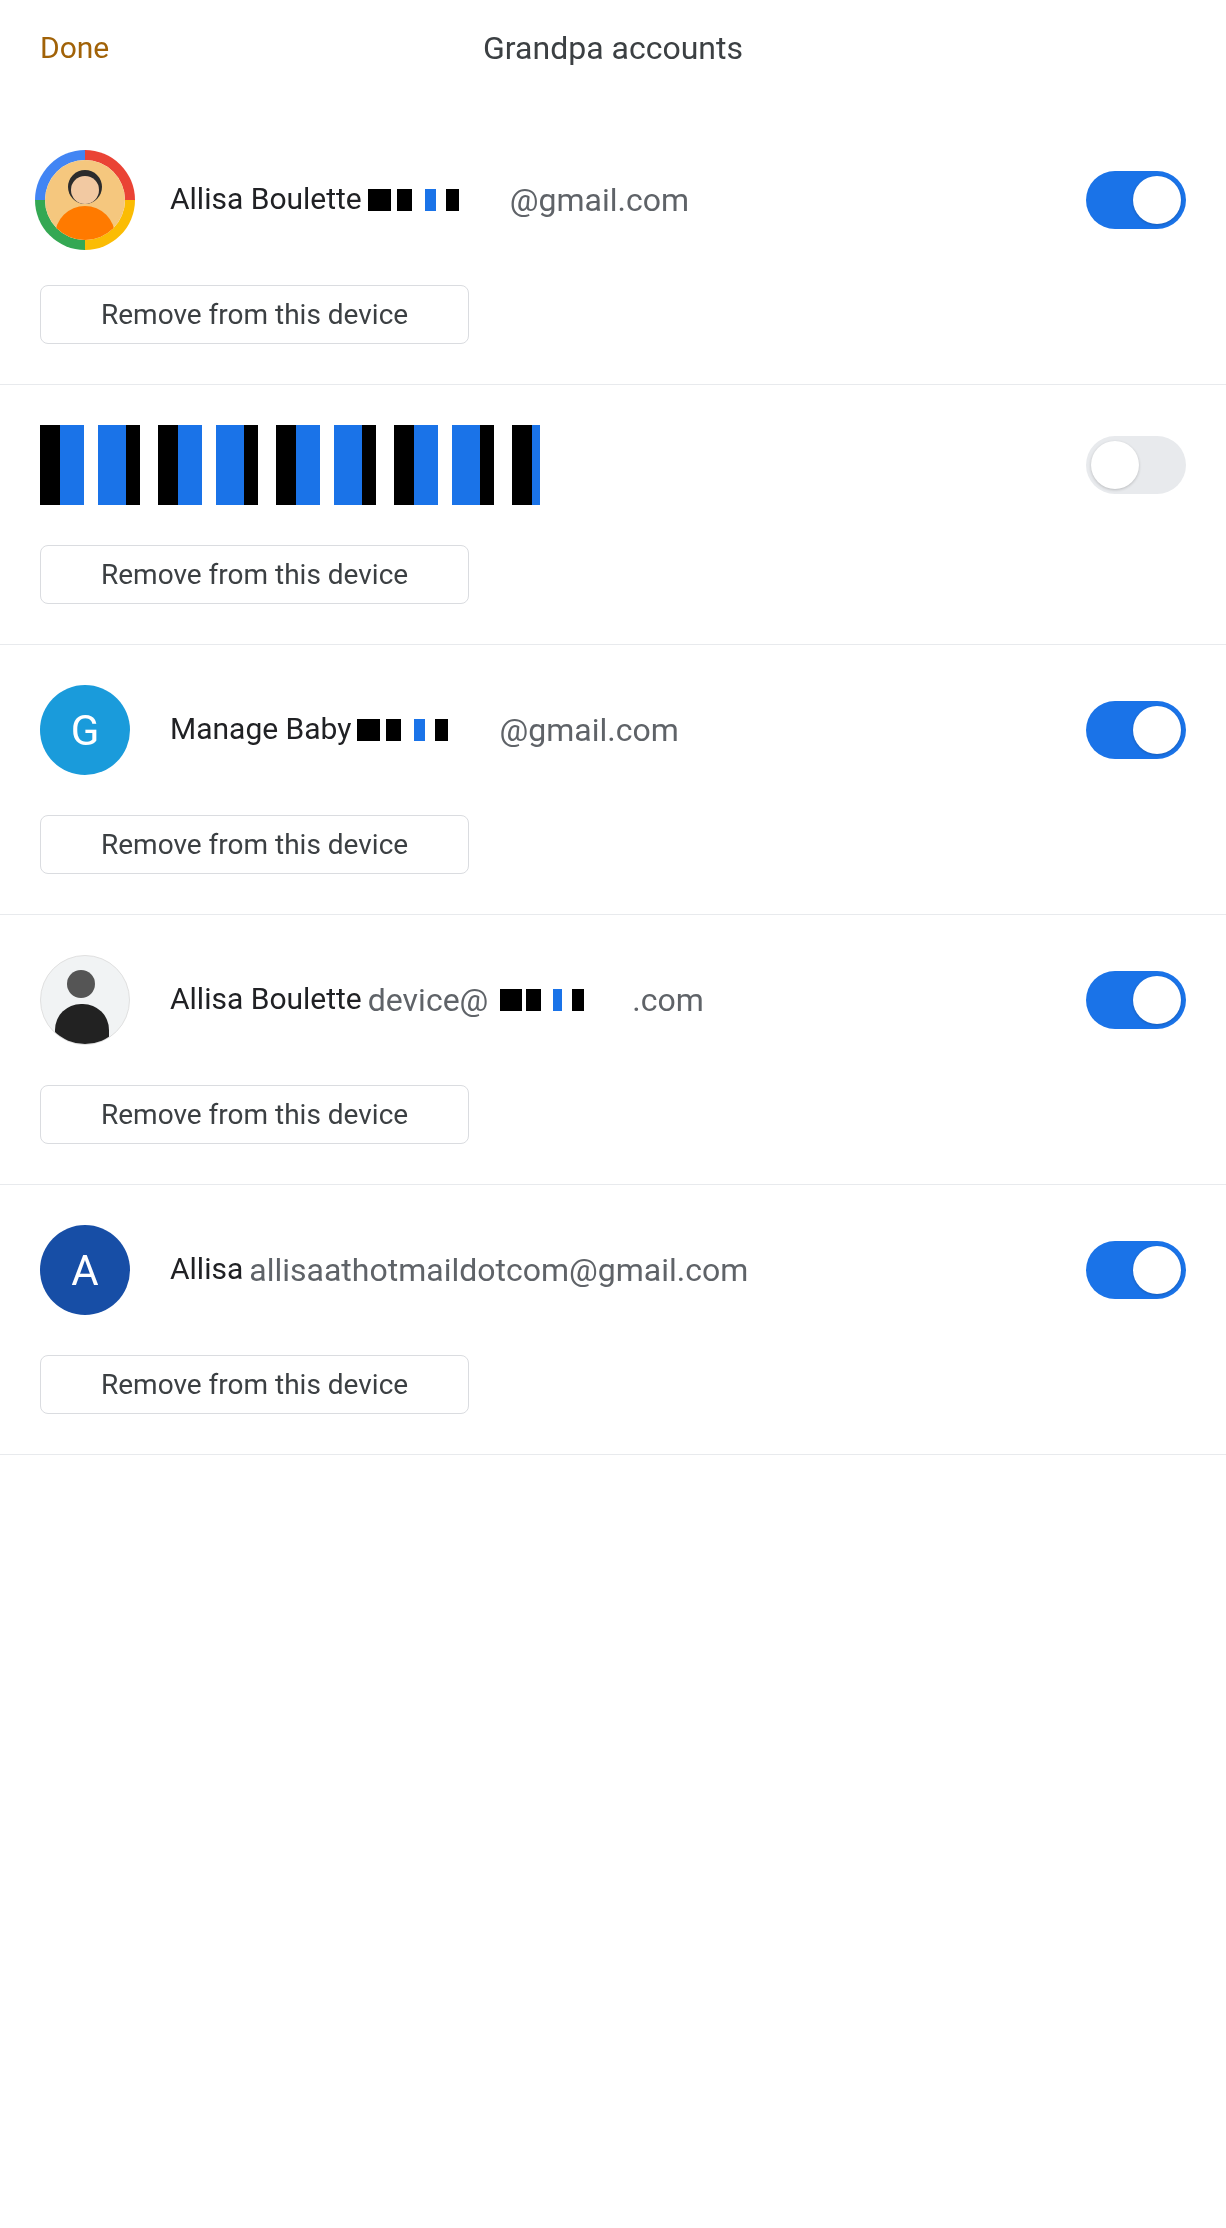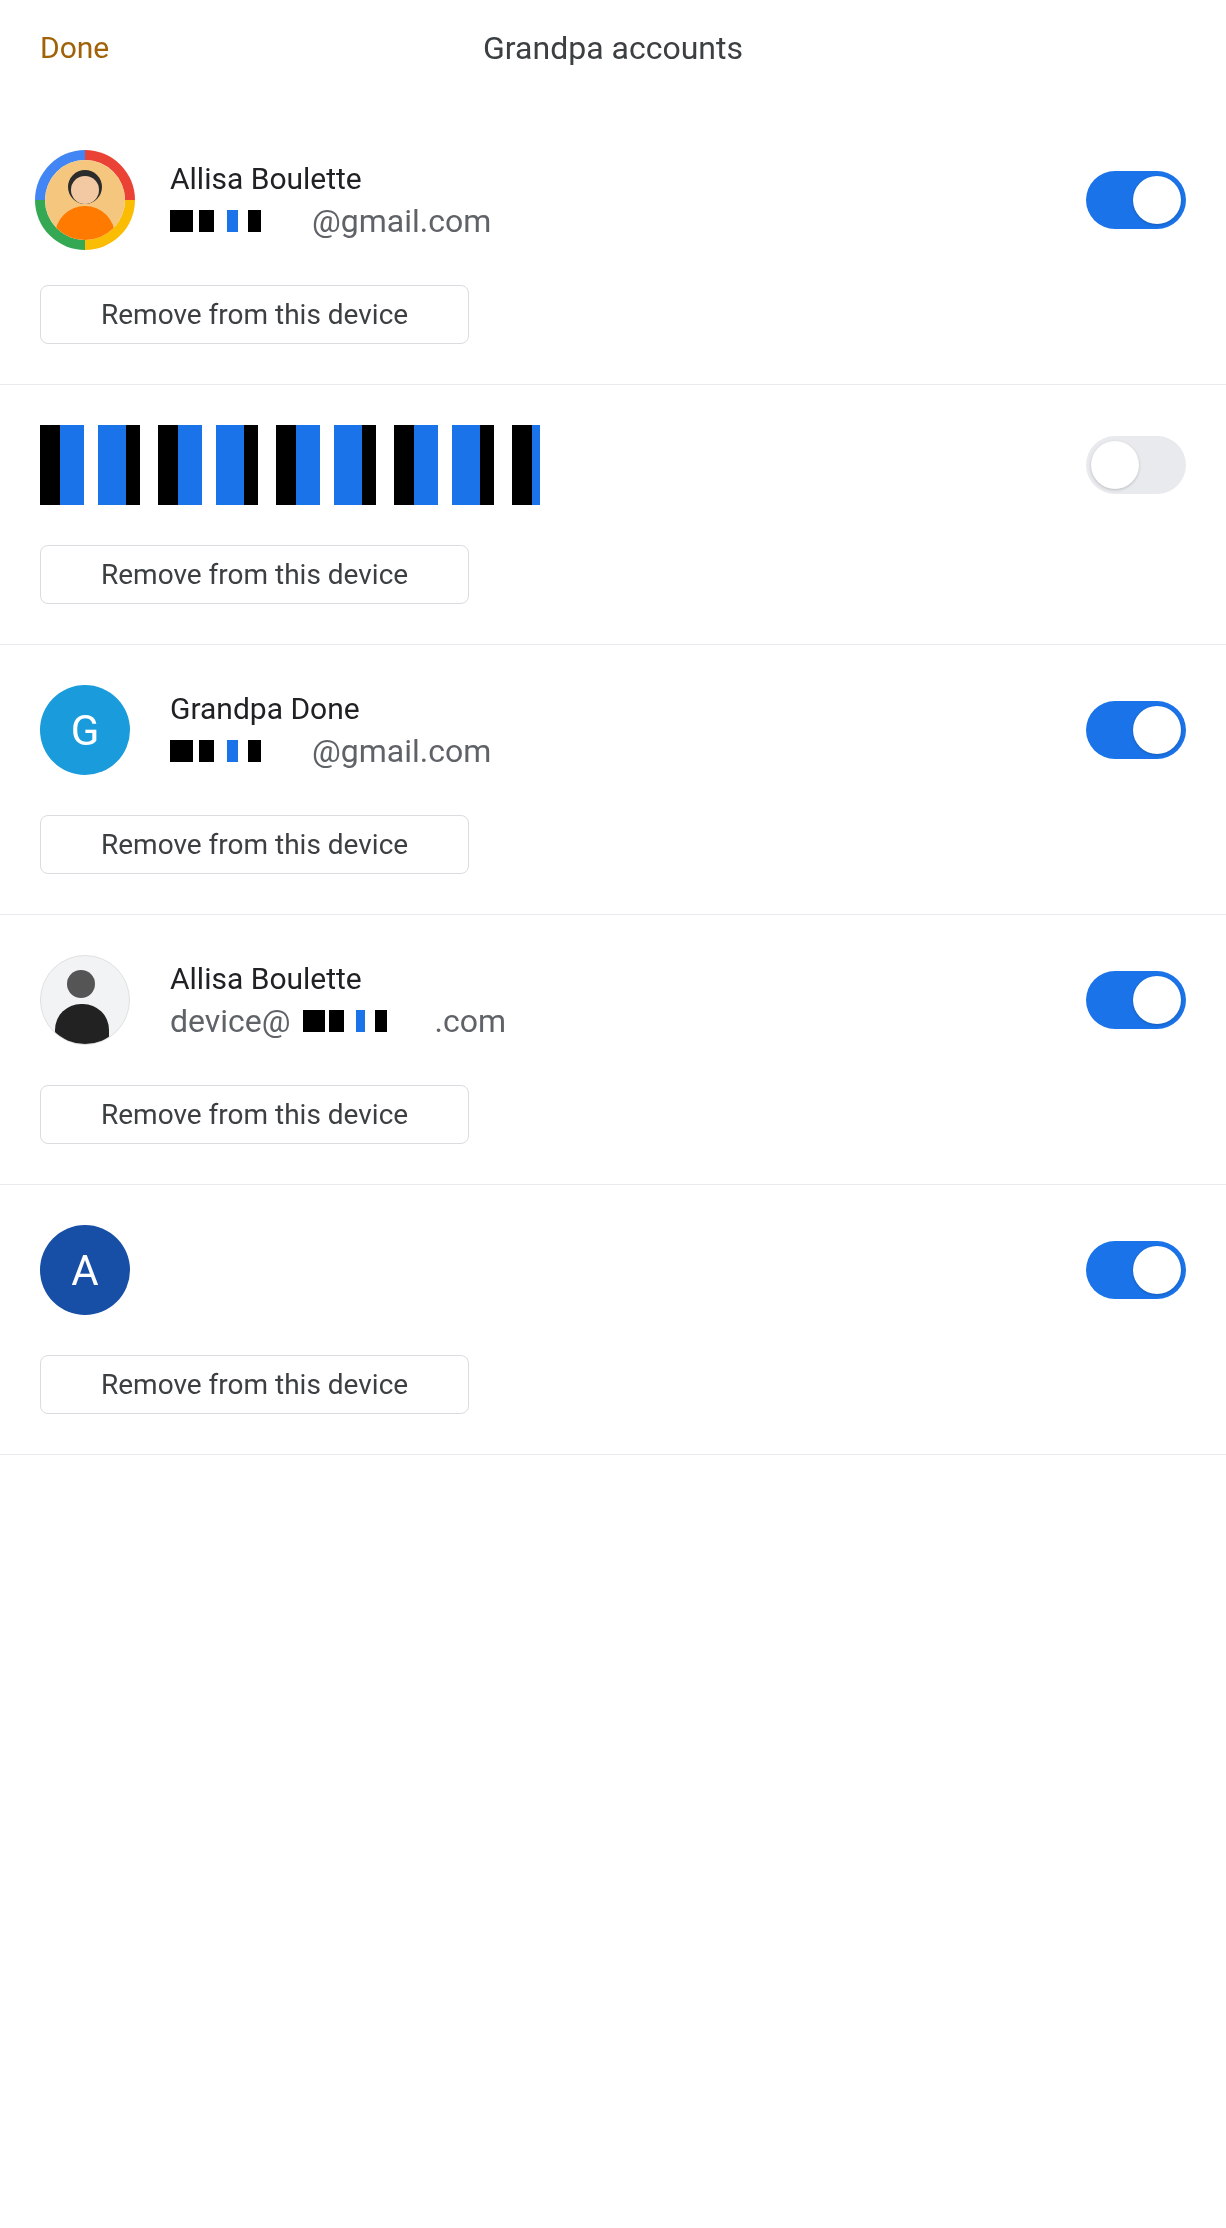--- a/index.html
+++ b/index.html
@@ -95,21 +95,21 @@
   }
   .avatar-bw {
     width:90px; height:90px; border-radius:50%;
     background:#f1f3f4;
     border:1px solid #e0e0e0;
     display:flex; align-items:flex-end; justify-content:center;
     overflow:hidden; position:relative;
   }
   .avatar-bw .bw-head { width:28px;height:28px;background:#555;border-radius:50%;position:absolute;top:14px; left:26px;}
   .avatar-bw .bw-body { width:54px;height:44px;background:#222;border-radius:26px 26px 0 0;position:absolute;bottom:-4px; left:14px;}
-  .name-email { display:flex; flex-direction:column; gap:6px; }
+  .name-email { display:flex; gap:6px; }
   .account-name { font-size: 30px; font-weight: 400; color:#202124; }
   .account-email { font-size: 32px; color:#5f6368; display:flex; align-items:center; gap:12px; }
   .redacted {
     display:inline-block;
     height: 22px;
     background-image:
       linear-gradient(90deg, #000 0 18%, transparent 18% 22%, #000 22% 34%, transparent 34% 44%, #1a73e8 44% 52%, transparent 52% 60%, #000 60% 70%, transparent 70% 100%);
     background-size: 100% 100%;
   }
   .redacted-block {
@@ -190,21 +190,21 @@
         <div class="toggle toggle-off">
           <div class="toggle-knob"></div>
         </div>
       </div><button class="remove-btn">Remove from this device</button></div>
     <div class="account-section"><div class="account-row">
         <div class="account-info">
           <div class="avatar">
             <div class="avatar-letter" style="background: rgb(26, 155, 219);">G</div>
           </div>
           <div class="name-email">
-            <div class="account-name">Grandpa Done</div>
+            <div class="account-name">Manage Baby</div>
             <div class="account-email">
               <span class="redacted" style="width: 130px;"></span>
               <span>@gmail.com</span>
             </div>
           </div>
         </div>
         <div class="toggle toggle-on">
           <div class="toggle-knob"></div>
         </div>
       </div><button class="remove-btn">Remove from this device</button></div>
@@ -227,18 +227,24 @@
         </div>
         <div class="toggle toggle-on">
           <div class="toggle-knob"></div>
         </div>
       </div><button class="remove-btn">Remove from this device</button></div>
     <div class="account-section"><div class="account-row">
         <div class="account-info">
           <div class="avatar">
             <div class="avatar-letter" style="background: rgb(23, 78, 166);">A</div>
           </div>
+          <div class="name-email">
+            <div class="account-name">Allisa</div>
+            <div class="account-email">
+              <span>allisaathotmaildotcom@gmail.com</span>
+            </div>
+          </div>
         </div>
         <div class="toggle toggle-on">
           <div class="toggle-knob"></div>
         </div>
       </div><button class="remove-btn">Remove from this device</button></div>
   </div>
 
 </body></html>

